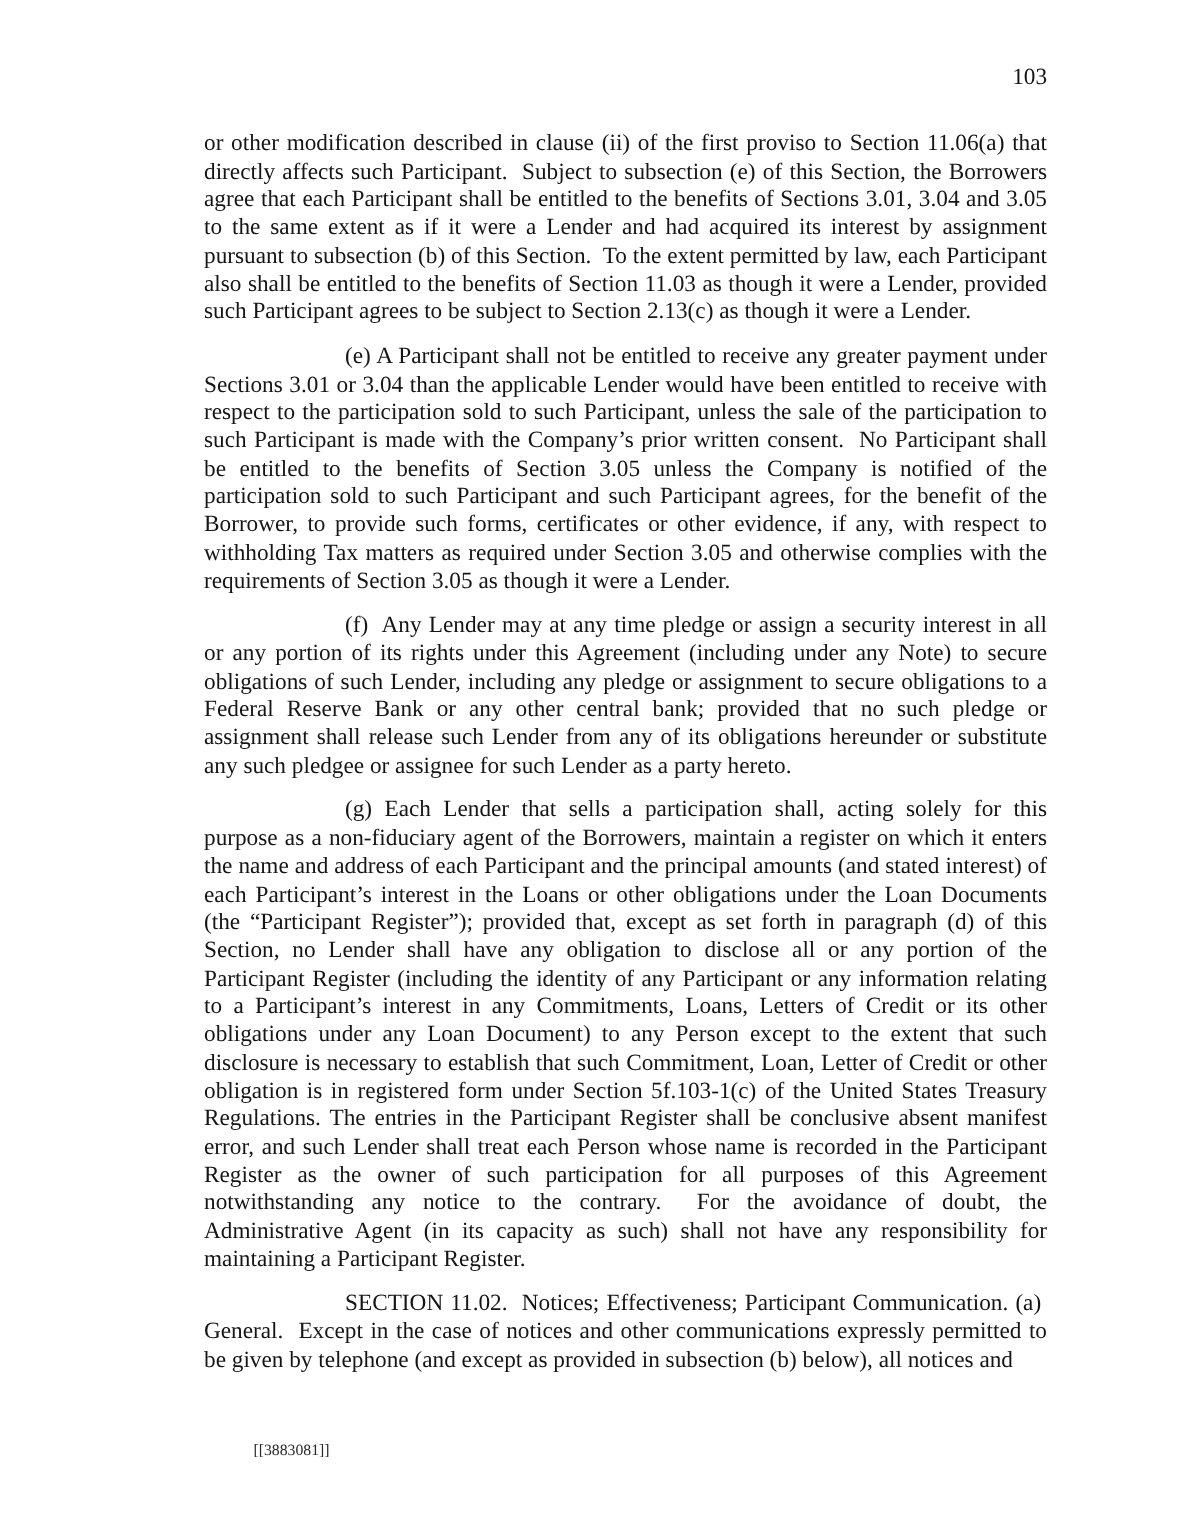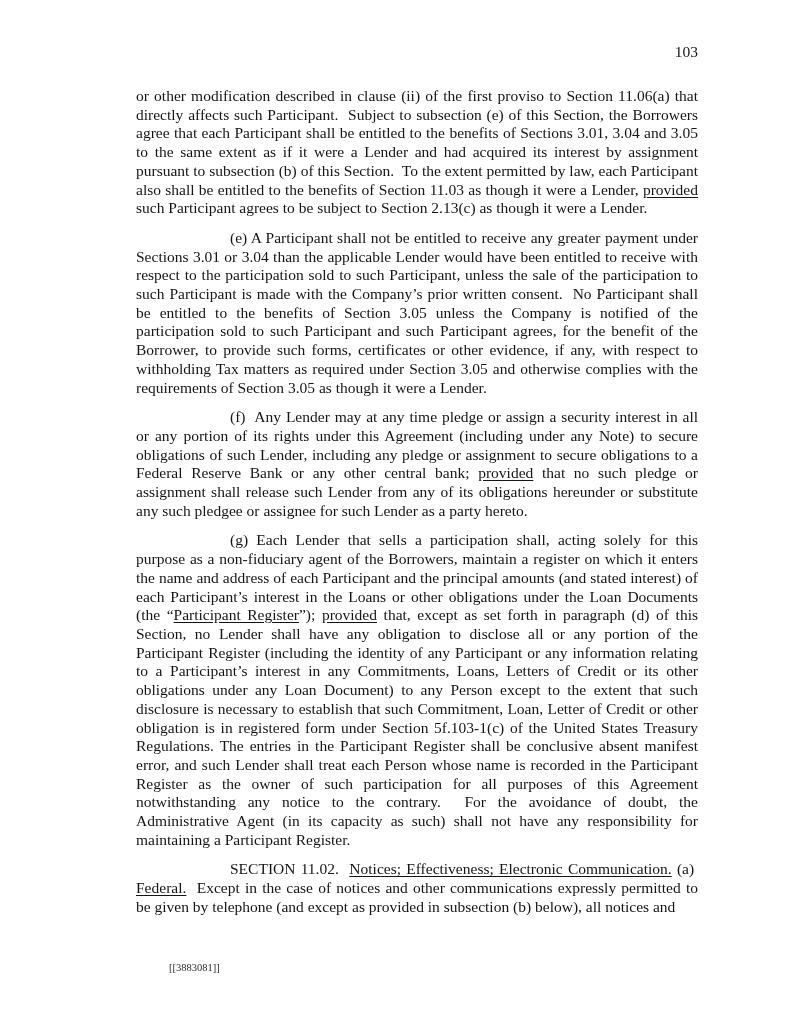--- a/index.html
+++ b/index.html
@@ -35,21 +35,20 @@
     text-justify: inter-word;
   }
   .para {
     margin: 0 0 11px 0;
     text-indent: 94px;
   }
   .para.no-indent {
     text-indent: 0;
   }
   .u {
-    text-decoration: underline;
     text-underline-offset: 2px;
   }
   .doc-footer {
     position: absolute;
     left: 137px;
     top: 962px;
     font-size: 10.5px;
     color: #2a2a2a;
     margin-left: 32px;
   }
@@ -58,17 +57,17 @@
 <body>
 
 <div class="page">
   <div class="page-number">103</div>
 
   <div class="body-text">
     <p class="para no-indent"><span>or other modification described in clause (ii) of the first proviso to Section 11.06(a) that directly affects such Participant.&nbsp; Subject to subsection (e) of this Section, the Borrowers agree that each Participant shall be entitled to the benefits of Sections 3.01, 3.04 and 3.05 to the same extent as if it were a Lender and had acquired its interest by assignment pursuant to subsection (b) of this Section.&nbsp; To the extent permitted by law, each Participant also shall be entitled to the benefits of Section 11.03 as though it were a Lender, </span><span class="u">provided</span><span> such Participant agrees to be subject to Section 2.13(c) as though it were a Lender.</span></p>
     <p class="para"><span>(e) A Participant shall not be entitled to receive any greater payment under Sections 3.01 or 3.04 than the applicable Lender would have been entitled to receive with respect to the participation sold to such Participant, unless the sale of the participation to such Participant is made with the Company’s prior written consent.&nbsp; No Participant shall be entitled to the benefits of Section 3.05 unless the Company is notified of the participation sold to such Participant and such Participant agrees, for the benefit of the Borrower, to provide such forms, certificates or other evidence, if any, with respect to withholding Tax matters as required under Section 3.05 and otherwise complies with the requirements of Section 3.05 as though it were a Lender.</span></p>
     <p class="para"><span>(f)&nbsp; Any Lender may at any time pledge or assign a security interest in all or any portion of its rights under this Agreement (including under any Note) to secure obligations of such Lender, including any pledge or assignment to secure obligations to a Federal Reserve Bank or any other central bank; </span><span class="u">provided</span><span> that no such pledge or assignment shall release such Lender from any of its obligations hereunder or substitute any such pledgee or assignee for such Lender as a party hereto.</span></p>
     <p class="para"><span>(g) Each Lender that sells a participation shall, acting solely for this purpose as a non-fiduciary agent of the Borrowers, maintain a register on which it enters the name and address of each Participant and the principal amounts (and stated interest) of each Participant’s interest in the Loans or other obligations under the Loan Documents (the “</span><span class="u">Participant Register</span><span>”); </span><span class="u">provided</span><span> that, except as set forth in paragraph (d) of this Section, no Lender shall have any obligation to disclose all or any portion of the Participant Register (including the identity of any Participant or any information relating to a Participant’s interest in any Commitments, Loans, Letters of Credit or its other obligations under any Loan Document) to any Person except to the extent that such disclosure is necessary to establish that such Commitment, Loan, Letter of Credit or other obligation is in registered form under Section 5f.103-1(c) of the United States Treasury Regulations. The entries in the Participant Register shall be conclusive absent manifest error, and such Lender shall treat each Person whose name is recorded in the Participant Register as the owner of such participation for all purposes of this Agreement notwithstanding any notice to the contrary.&nbsp; For the avoidance of doubt, the Administrative Agent (in its capacity as such) shall not have any responsibility for maintaining a Participant Register.</span></p>
-    <p class="para"><span>SECTION 11.02.&nbsp; </span><span class="u">Notices; Effectiveness; Electronic Communication.</span><span> (a)&nbsp; </span><span class="u">Federal.</span><span>&nbsp; Except in the case of notices and other communications expressly permitted to be given by telephone (and except as provided in subsection (b) below), all notices and</span></p>
+    <p class="para"><span>SECTION 11.02.&nbsp; </span><span class="u">Notices; Effectiveness; Participant Communication.</span><span> (a)&nbsp; </span><span class="u">General.</span><span>&nbsp; Except in the case of notices and other communications expressly permitted to be given by telephone (and except as provided in subsection (b) below), all notices and</span></p>
   </div>
 
   <div class="doc-footer">[[3883081]]</div>
 </div>
 
 </body></html>

